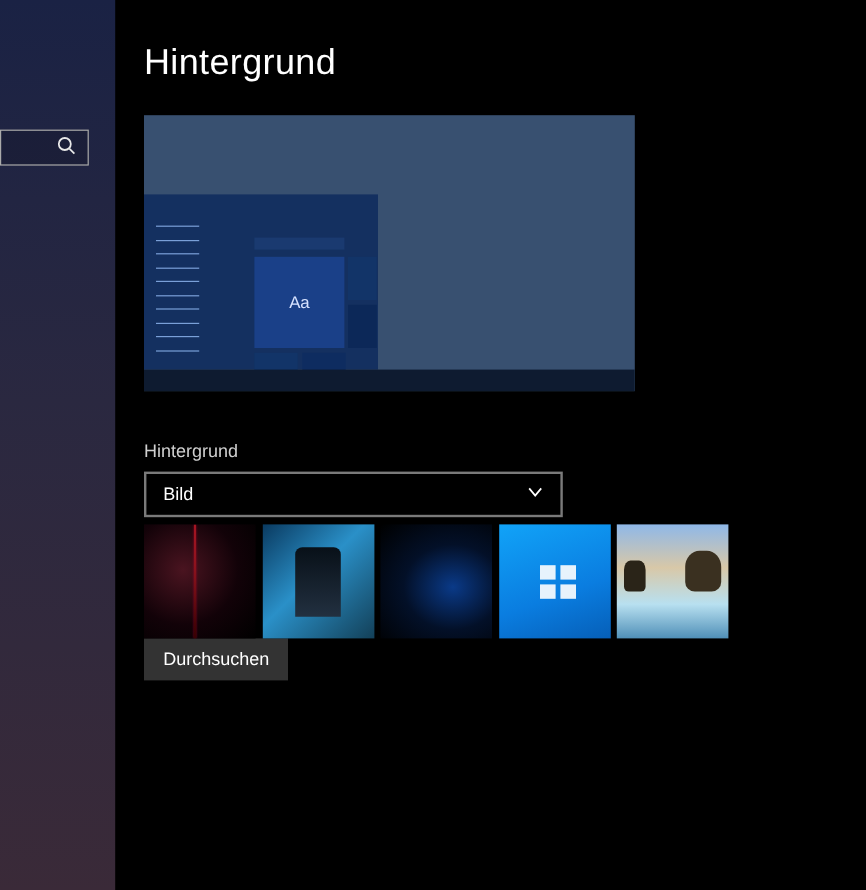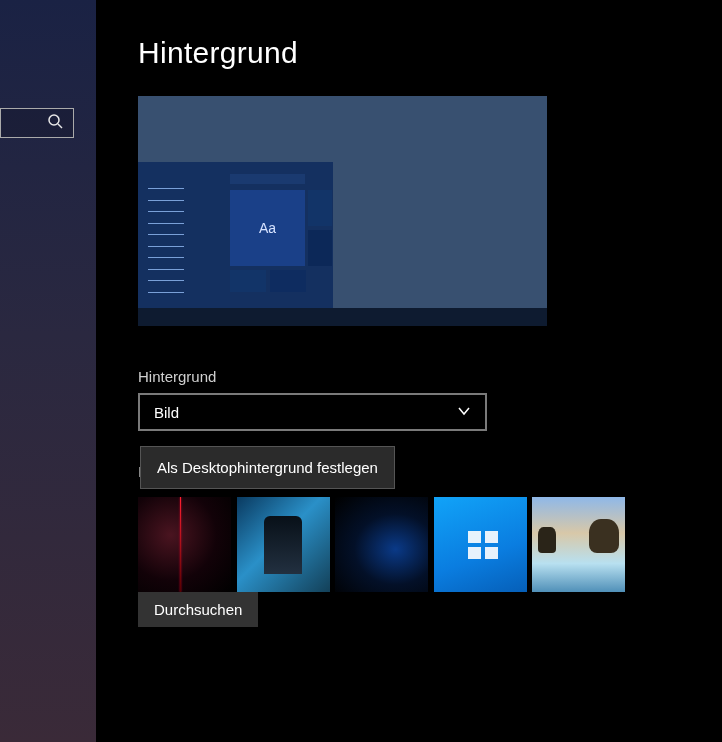--- a/index.html
+++ b/index.html
@@ -19,30 +19,30 @@
   html,body{margin:0;padding:0;background:var(--bg);color:var(--text);
     font-family:"Segoe UI","Segoe UI Variable",Arial,sans-serif;
     font-weight:300;width:722px;height:742px;overflow:hidden;}
   .root{display:flex;width:722px;height:742px;}
   .sidebar{width:96px;flex:0 0 96px;position:relative;
     background:linear-gradient(180deg,var(--sidebar-grad-top) 0%,#2a2840 45%,var(--sidebar-grad-bot) 100%);}
   .search{position:absolute;top:108px;left:0;width:74px;height:30px;
     border:1px solid var(--search-border);background:rgba(0,0,0,0.15);
     display:flex;align-items:center;justify-content:flex-end;padding-right:10px;box-sizing:border-box;}
   .search svg{width:16px;height:16px;fill:none;stroke:#e8e8e8;stroke-width:1.5;}
-  .main{flex:1;padding:36px 30px 0 42px;background:#000;}
+  .main{flex:1;padding:36px 30px 0 24px;background:#000;}
   h1{margin:0 0 26px 0;font-size:30px;font-weight:300;letter-spacing:0.3px;}
   .preview{width:409px;height:230px;background:var(--panel);position:relative;overflow:hidden;}
   .taskbar{position:absolute;left:0;bottom:0;height:18px;width:100%;background:var(--panel-dark);}
   .startpanel{position:absolute;left:0;bottom:18px;width:195px;height:146px;
     background:#143060;}
   .start-left{position:absolute;left:10px;top:26px;width:36px;height:105px;
     display:flex;flex-direction:column;justify-content:space-between;}
   .hl{height:1px;background:#7aa0d8;}
-  .start-tiles{position:absolute;left:92px;top:12px;width:100px;height:118px;}
+  .start-tiles{position:absolute;left:92px;top:36px;width:100px;height:118px;}
   .tile{position:absolute;background:var(--tile1);}
   .t-a{left:0;top:0;width:75px;height:10px;background:#1a3a70;}
   .t-b{left:0;top:16px;width:75px;height:76px;background:var(--tile2);
     display:flex;align-items:center;justify-content:center;color:#d6e2ff;font-size:14px;}
   .t-c{left:78px;top:16px;width:24px;height:36px;background:#123468;}
   .t-d{left:78px;top:56px;width:24px;height:36px;background:#0c2858;}
   .t-e{left:0;top:96px;width:36px;height:22px;background:#123468;}
   .t-f{left:40px;top:96px;width:36px;height:22px;background:#0e2c60;}
 
   .section-label{margin:42px 0 8px 0;font-size:15px;color:var(--muted);}
@@ -132,24 +132,20 @@
     <div class="section-label">Hintergrund</div>
     <div class="dropdown">
       <span>Bild</span>
       <span>
         <svg viewBox="0 0 14 14">
             <polyline points="2,4 7,10 12,4"></polyline>
           </svg>
       </span>
     </div>
 
-    <div class="tooltip-row">
-      <div class="hidden-label">I</div>
-      <div class="tooltip">Als Desktophintergrund festlegen</div>
-    </div>
 
     <div class="thumbs">
       <div class="thumb t1"></div>
       <div class="thumb t2"></div>
       <div class="thumb t3"></div>
       <div class="thumb t4"></div>
       <div class="thumb t5"></div>
     </div>
 
     <button class="browse">Durchsuchen</button>

